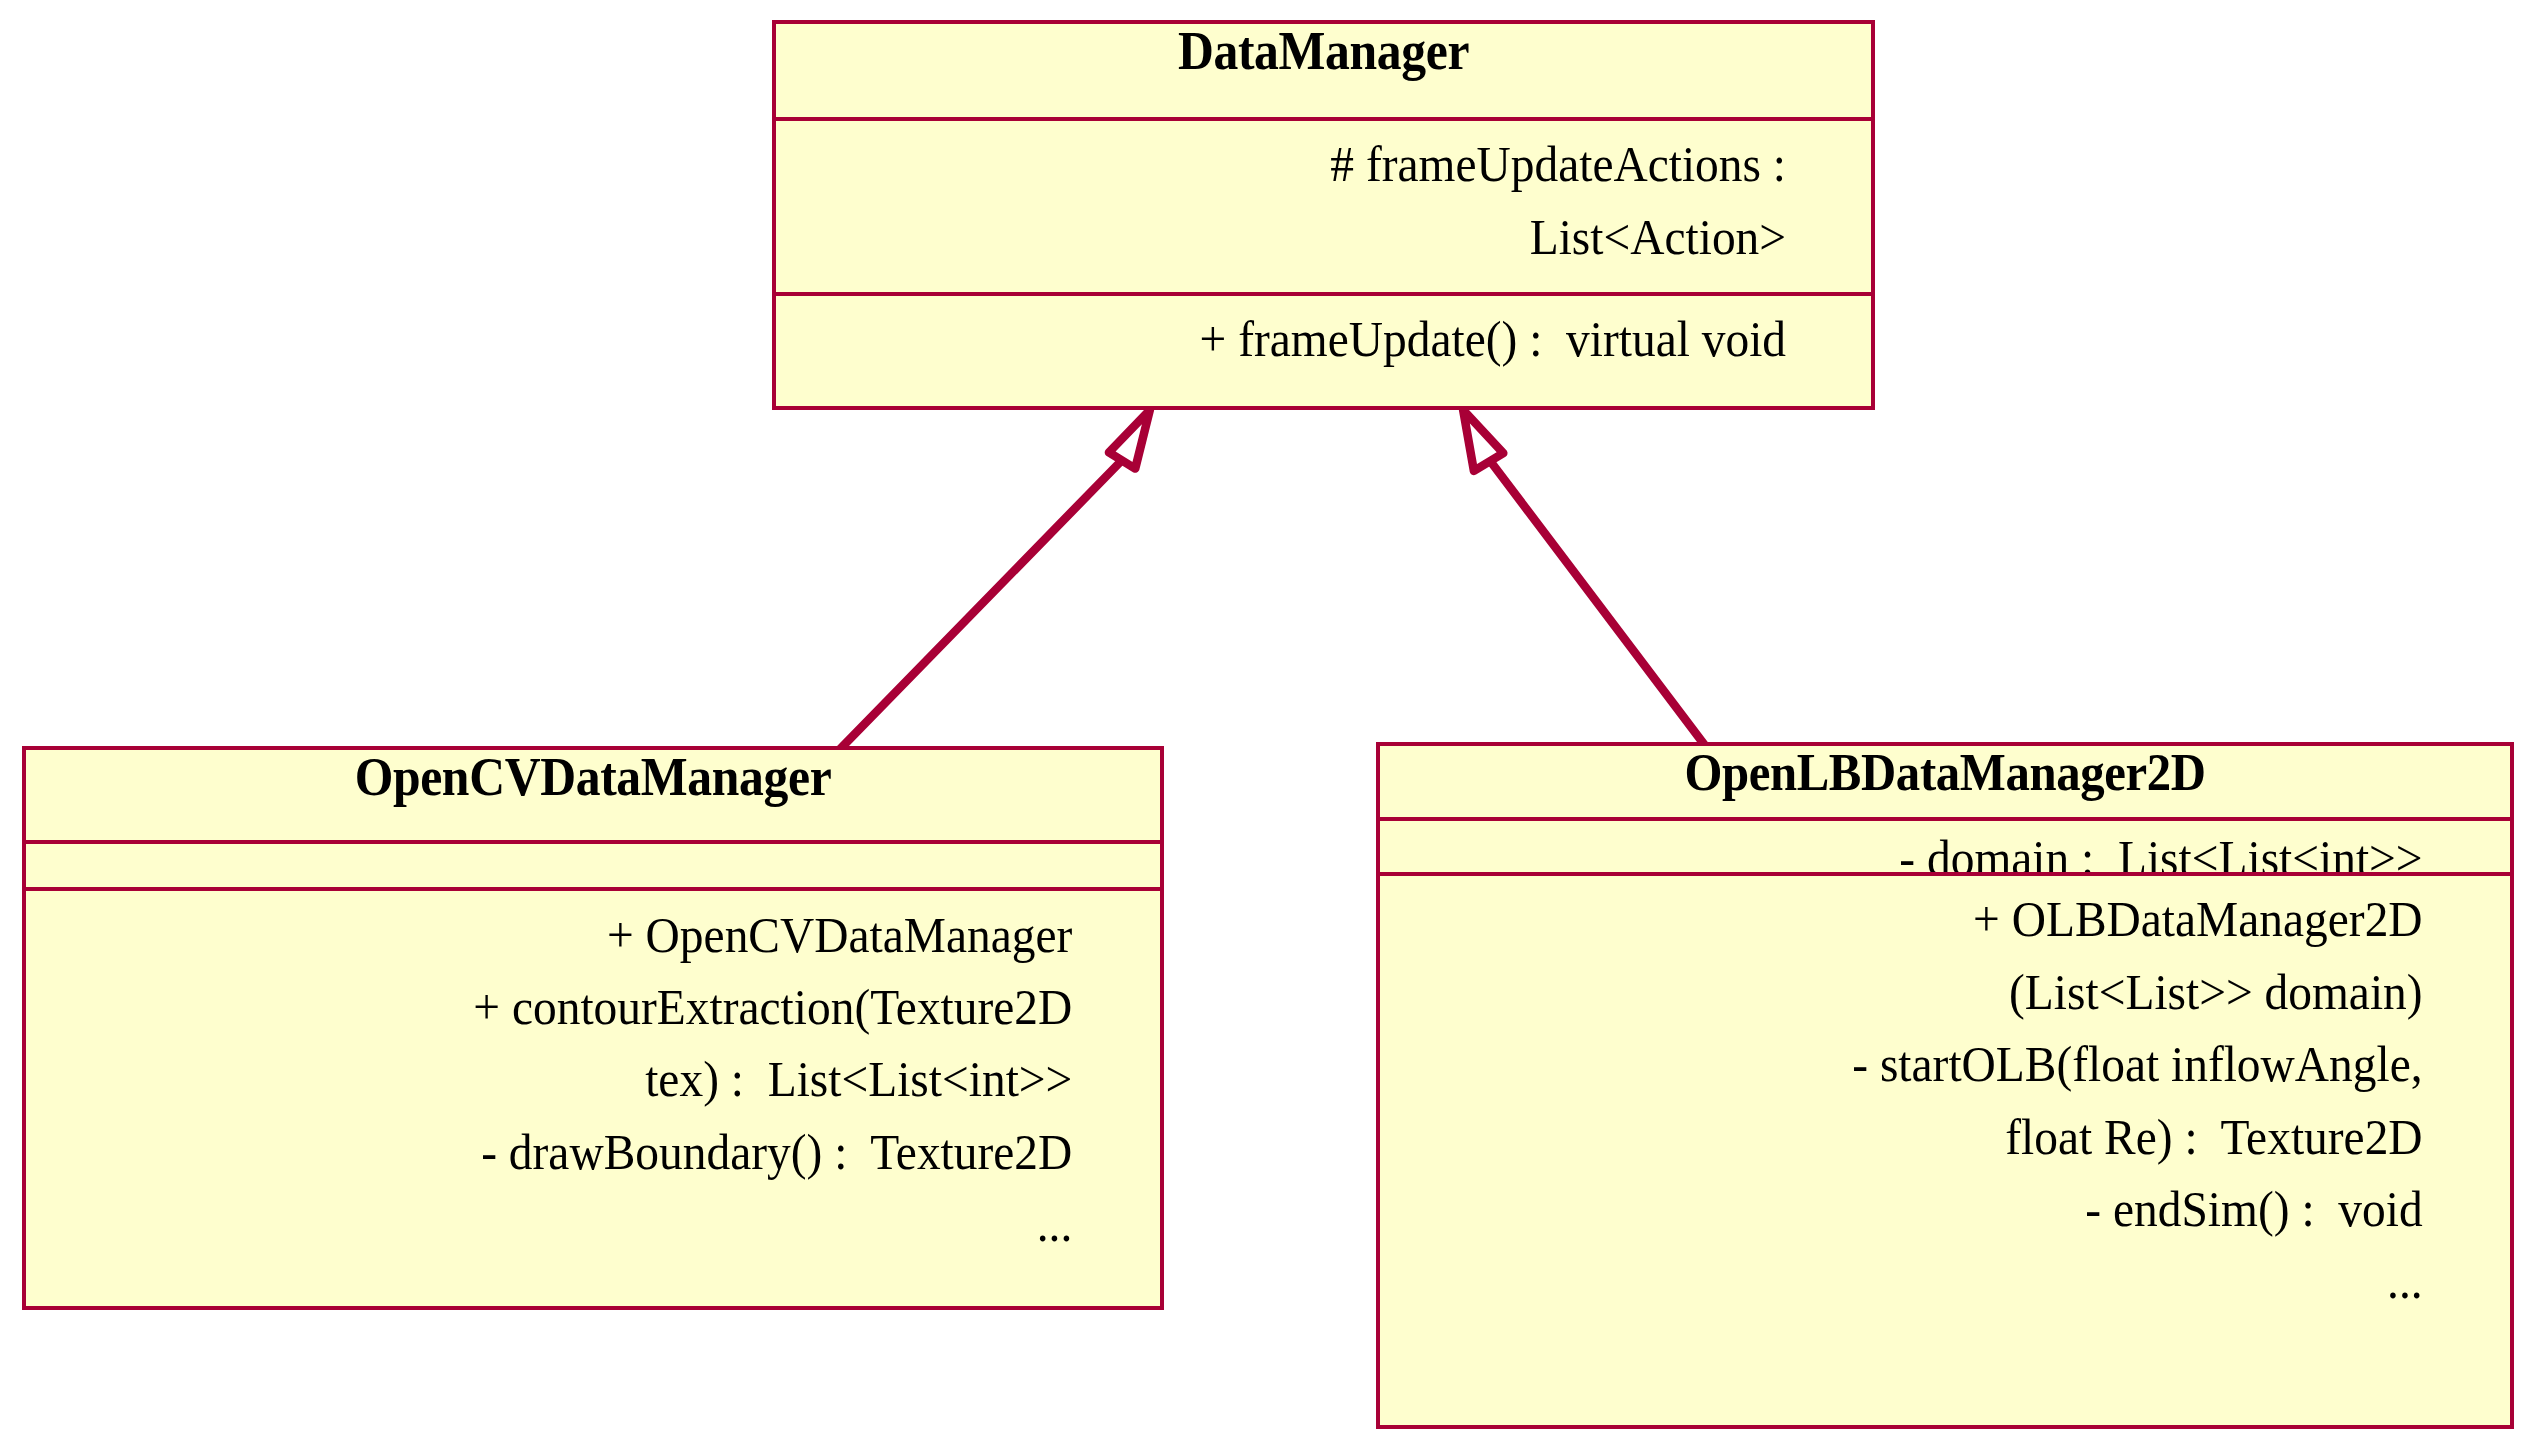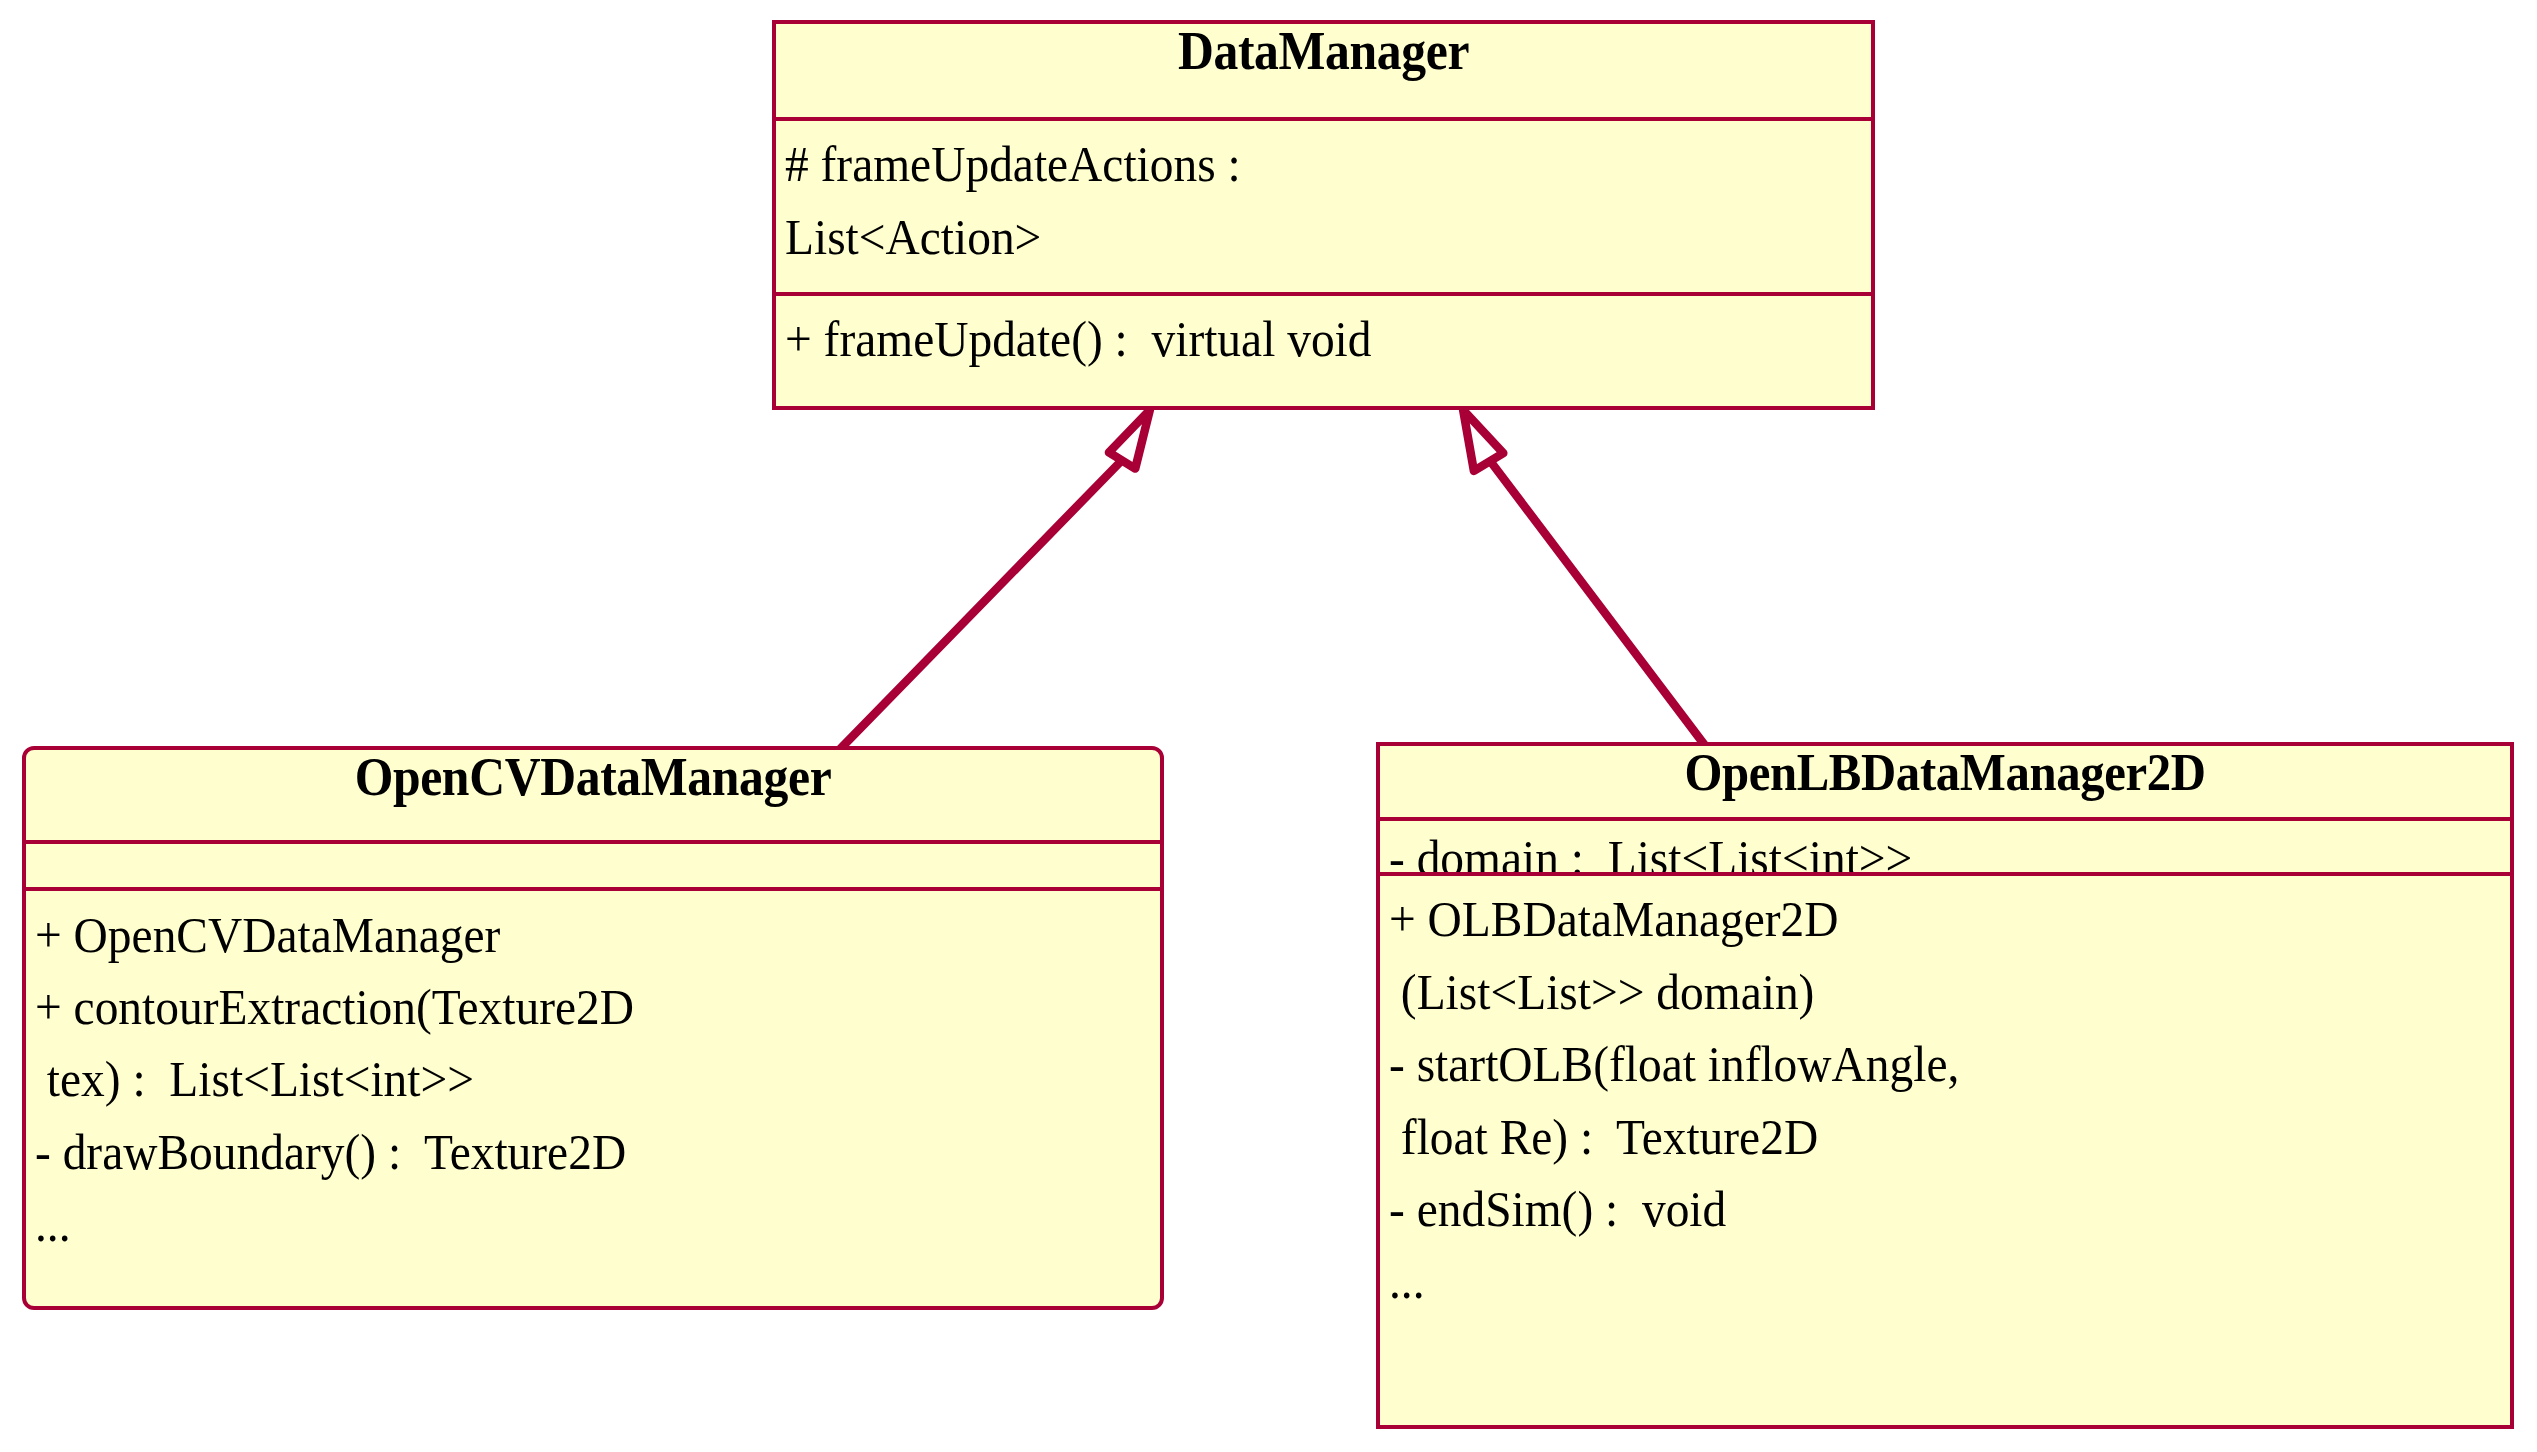--- a/index.html
+++ b/index.html
@@ -21,20 +21,21 @@
     background: #FEFECE;
     border: 4.6px solid #A80036;
     display: flex;
     flex-direction: column;
     z-index: 3;
   }
   .compartment {
     box-sizing: border-box;
     overflow: hidden;
     position: relative;
+    text-align: right;
   }
   .compartment.divided {
     border-bottom: 4.6px solid #A80036;
   }
   .class-title {
     display: flex;
     align-items: center;
     justify-content: center;
     font-weight: bold;
     color: #000000;
@@ -71,21 +72,21 @@
   #class-datamanager {
     left: 772px;  top: 20px;
     width: 1103px; height: 390px;
   }
   #class-datamanager .c-title   { height: 97px; }
   #class-datamanager .c-attrs   { height: 176px; }
   #class-datamanager .c-methods { height: 111px; }
 
   #class-opencvdatamanager {
     left: 21.6px;   top: 746px;
-    width: 1142px; height: 564px; border-radius: 12px;
+    width: 1142px; height: 564px;
   }
   #class-opencvdatamanager .c-title   { height: 112px; }
   #class-opencvdatamanager .c-attrs   { height: 56px; }
   #class-opencvdatamanager .c-methods { height: 500px; }
 
   #class-openlbdatamanager2d {
     left: 1376px; top: 742px;
     width: 1138px; height: 687px;
   }
   #class-openlbdatamanager2d .c-title   { height: 76px; }

